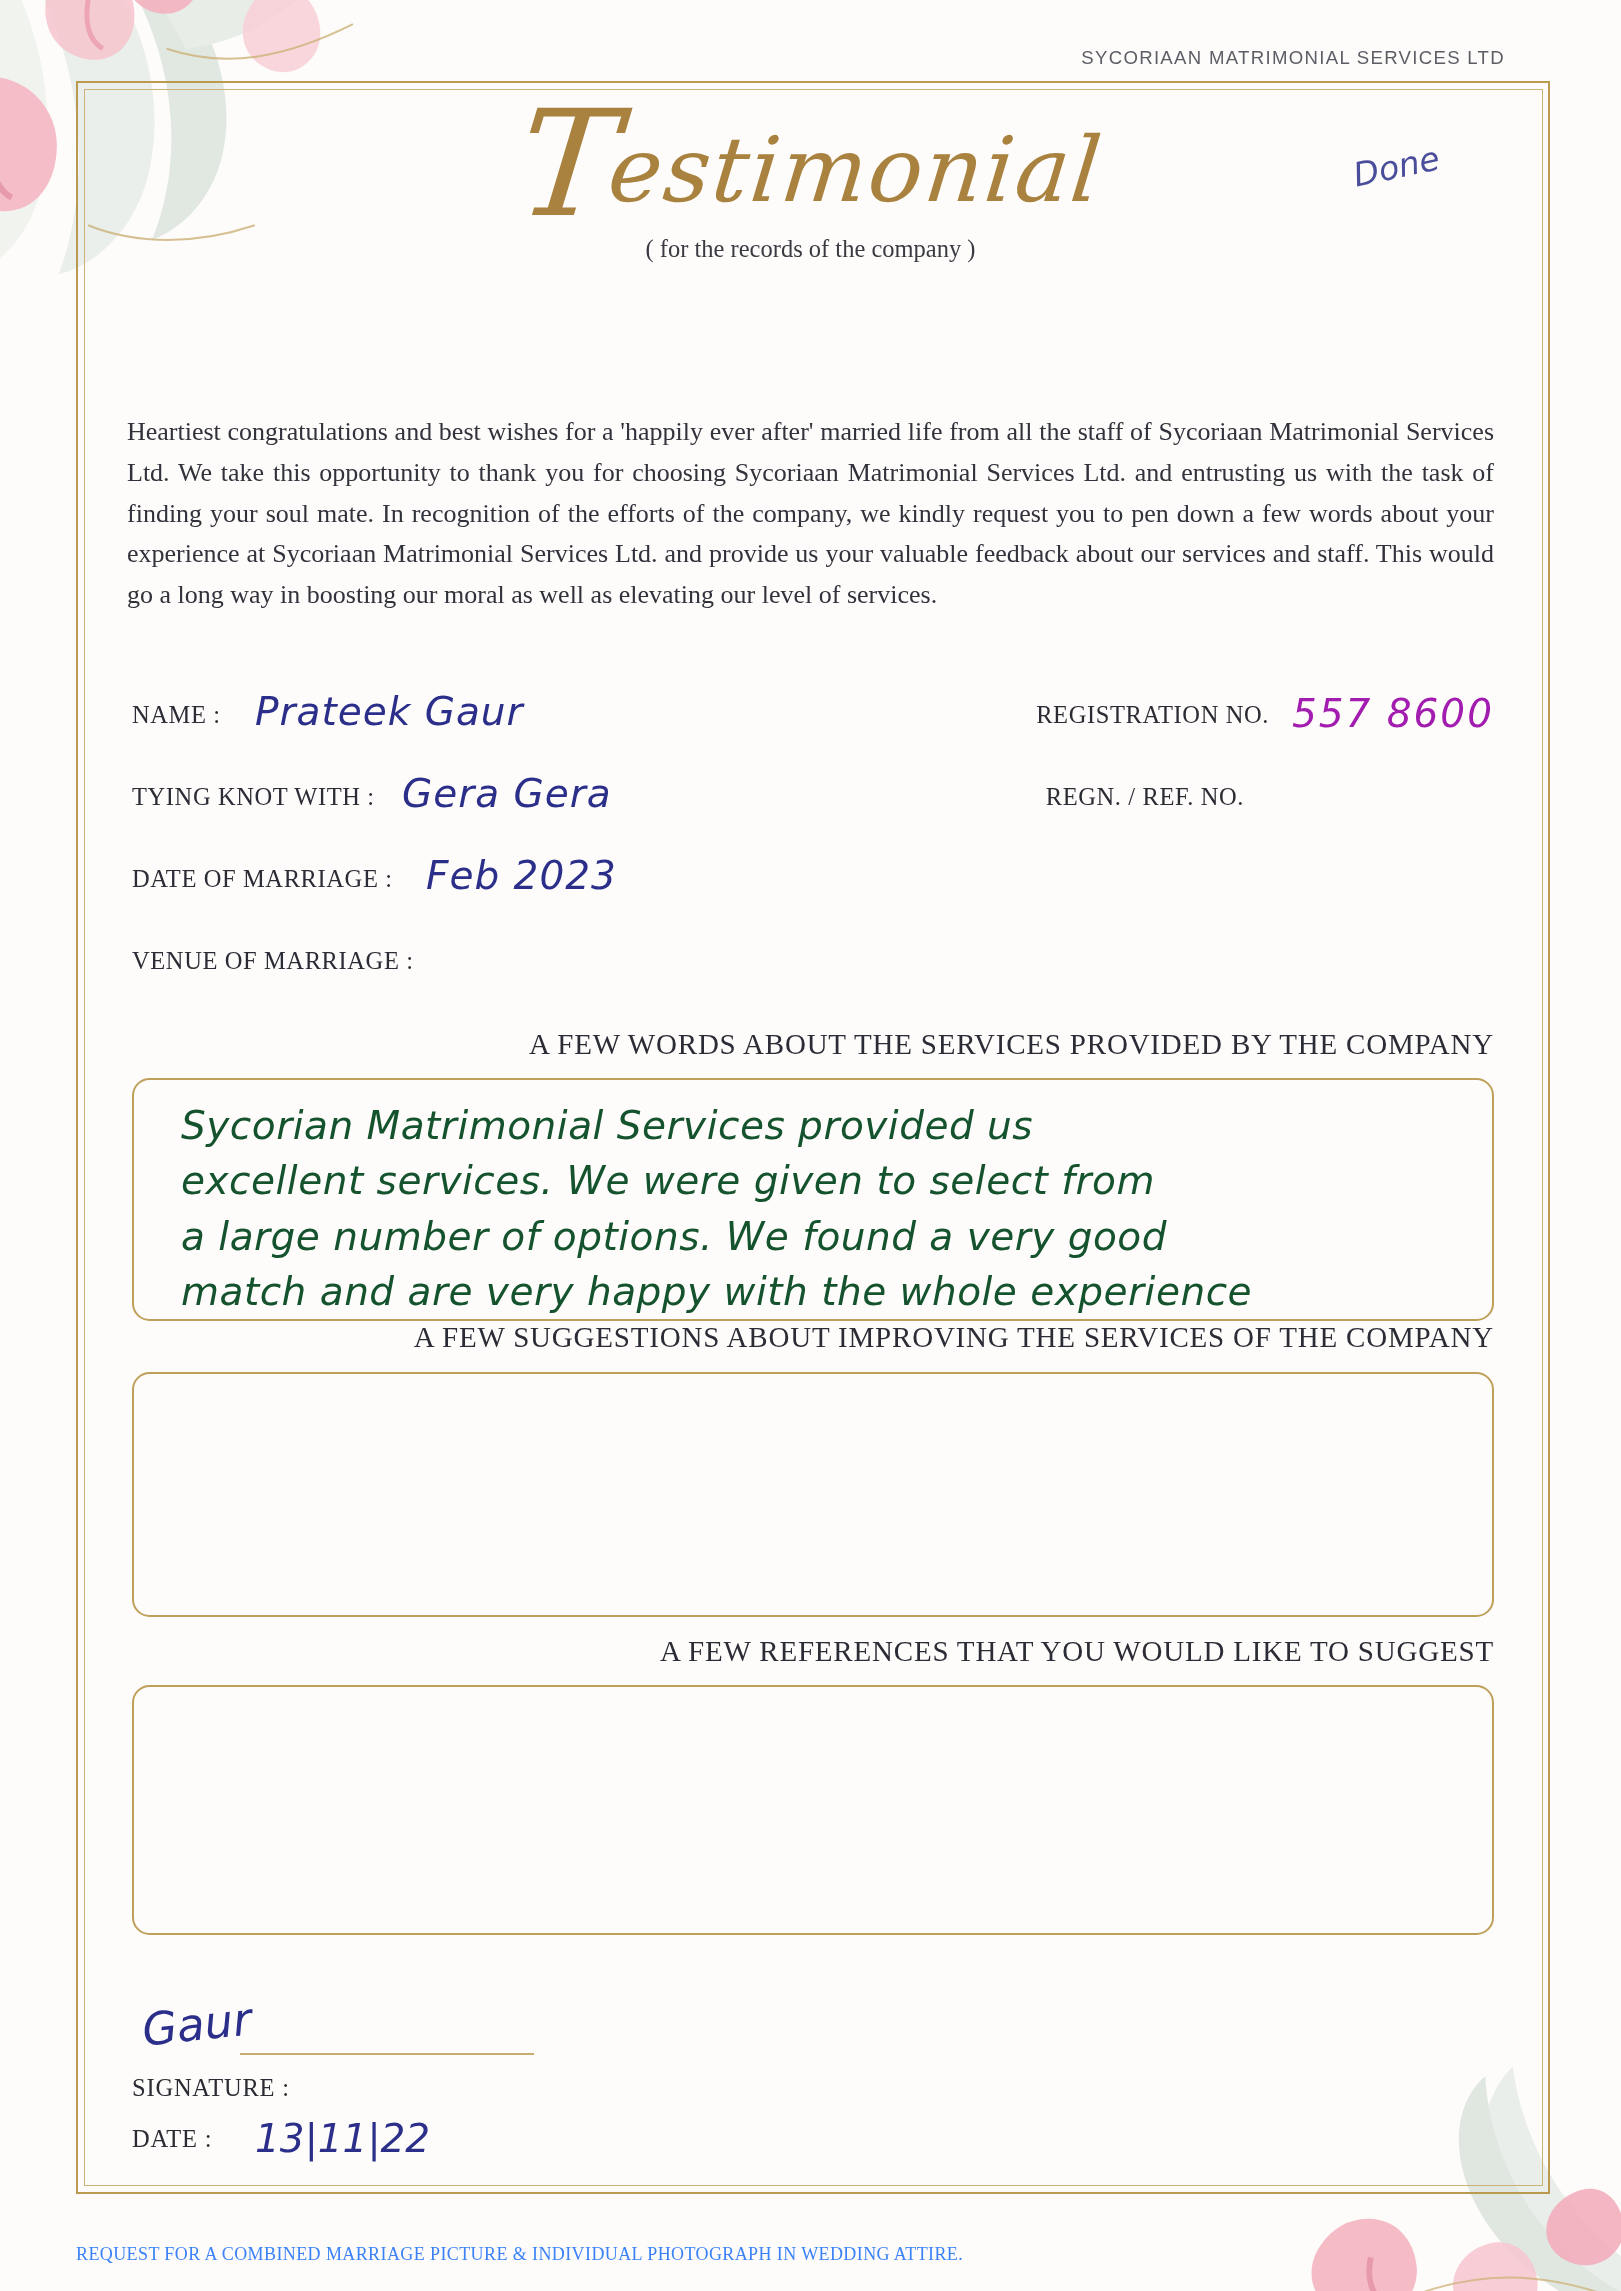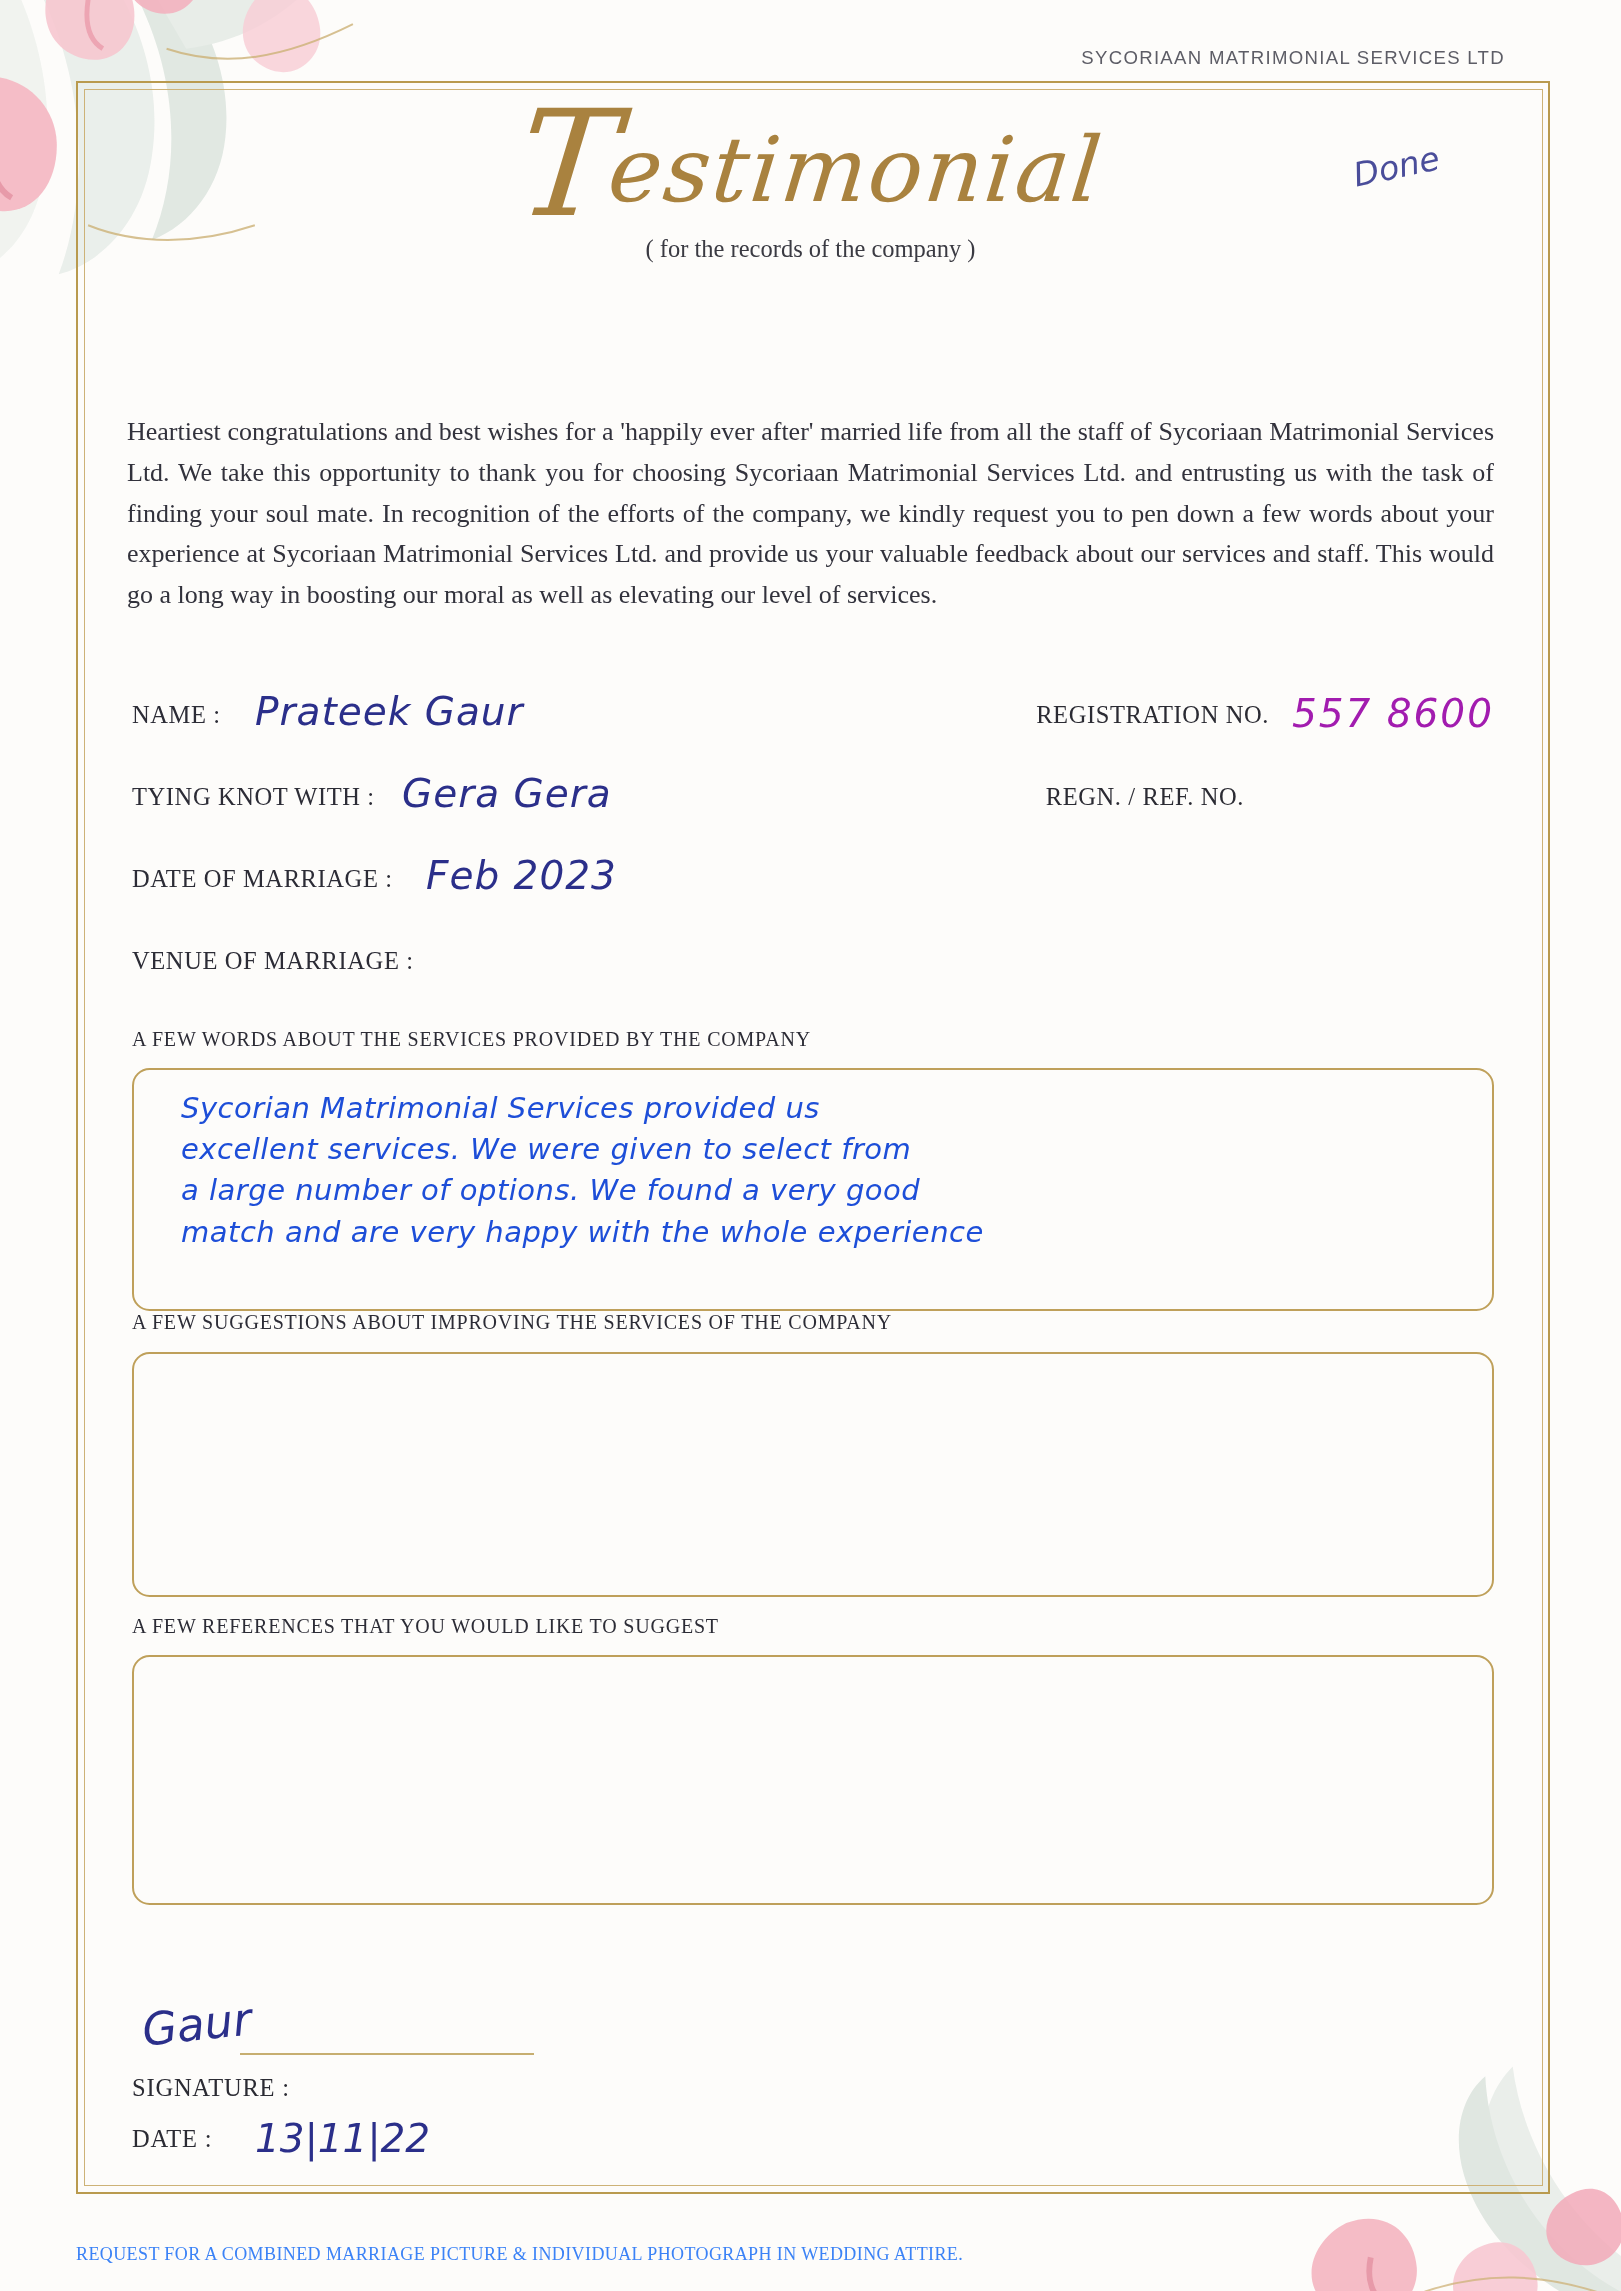--- a/index.html
+++ b/index.html
@@ -156,42 +156,42 @@
     font-family: "DejaVu Sans", sans-serif;
     font-style: italic;
     color: #a21caf;
     font-size: 39px;
     letter-spacing: 2px;
     margin-left: 12px;
   }
 
   
   .section-title {
-    text-align: left;
-    font-size: 20px;
+    text-align: right;
+    font-size: 29px;
     letter-spacing: 0.8px;
     color: #2c2c36;
     margin-top: 9.8px;
   }
   .ansbox {
     border: 2px solid #bfa05a;
     border-radius: 17.6px;
     box-sizing: border-box;
     position: relative;
     background: transparent;
   }
   .hand-lines {
     position: absolute;
     left: 47px;
     right: 29px;
     top: 17.6px;
     font-family: "DejaVu Sans", sans-serif;
     font-style: italic;
-    color: #1d4ed8;
-    font-size: 29px;
+    color: #14532d;
+    font-size: 39px;
     line-height: 1.42;
     letter-spacing: 0.5px;
   }
 
   .sig-area {
     position: absolute;
     left: 132px;
     bottom: 147px;
     right: 127px;
   }

